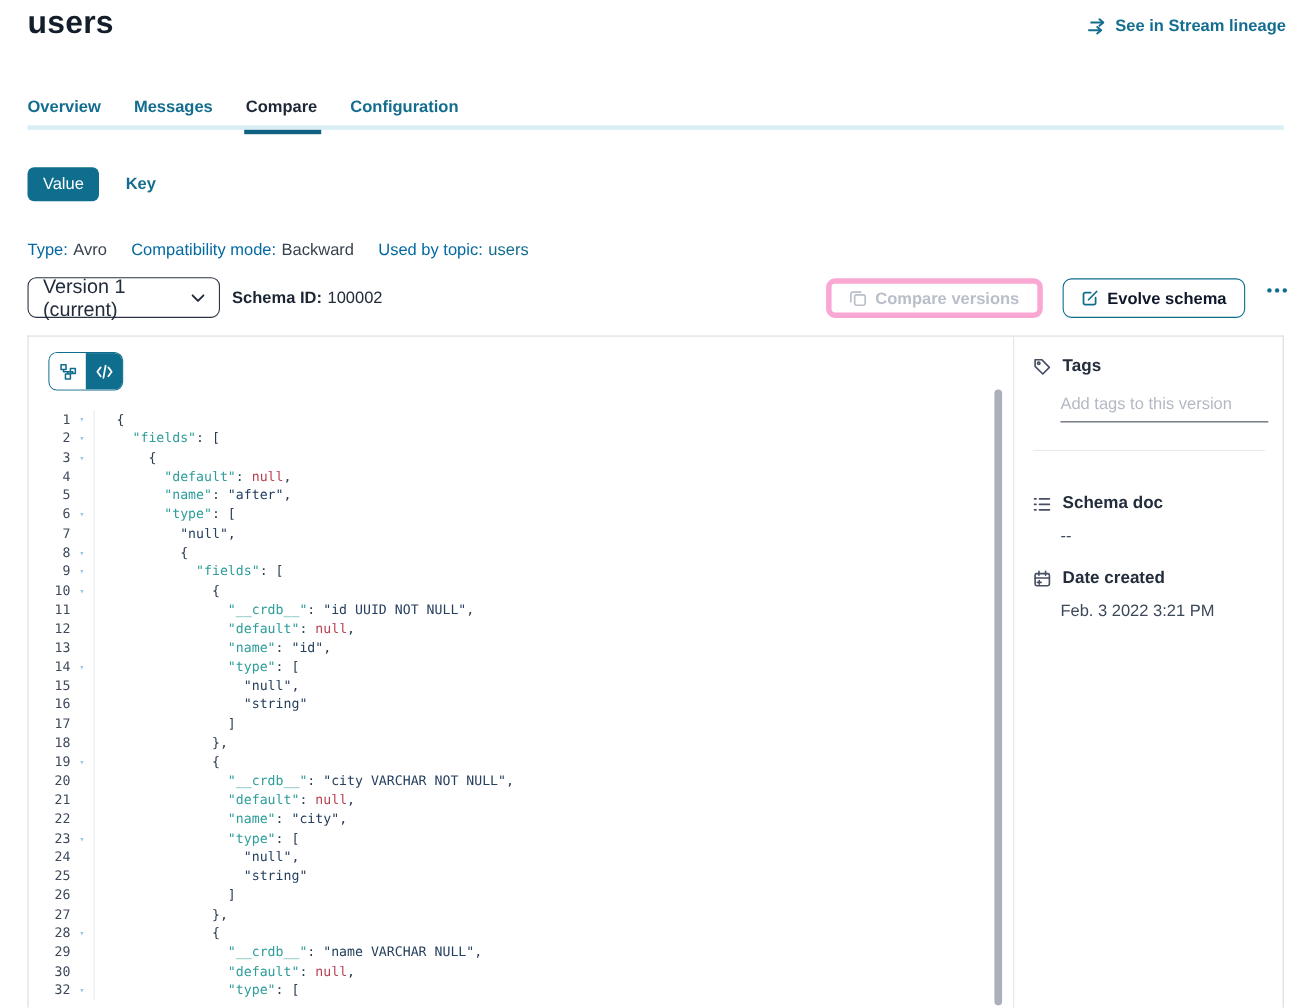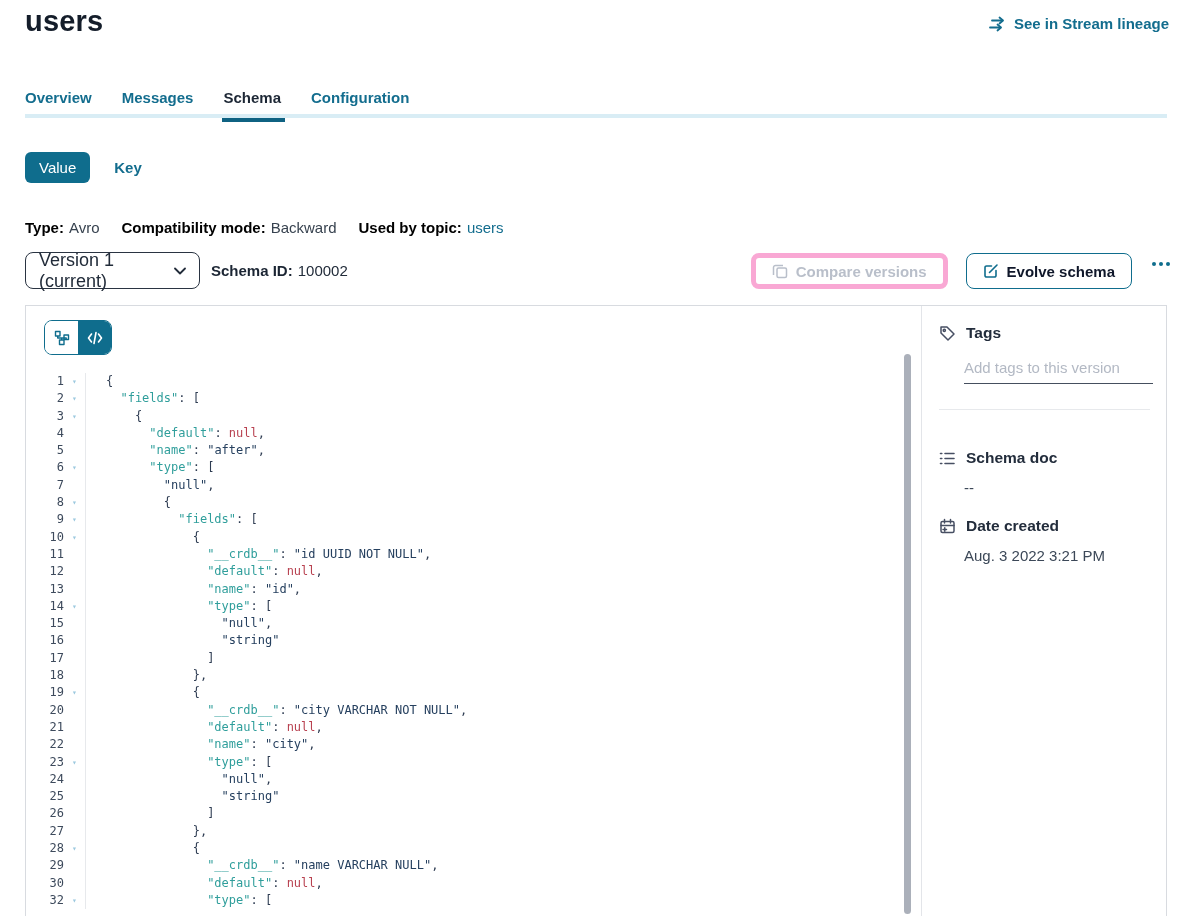--- a/index.html
+++ b/index.html
@@ -26,21 +26,21 @@
   .vk-active { background:#0f6d8d; color:#fff; font-size:15px; font-weight:500; border:none;
                border-radius:6px; padding:7px 14px; cursor:pointer;
                font-family:"Liberation Sans", sans-serif; }
   .vk-link { background:none; border:none; color:#136d8e; font-size:15px; font-weight:600;
              cursor:pointer; font-family:"Liberation Sans", sans-serif; }
 
   
   .meta-row { position:absolute; left:25px; top:219px; display:flex; gap:22px;
               font-size:15px; align-items:center; }
   .meta-item { display:flex; gap:5px; }
-  .meta-label { font-weight:700; color:#000000; }
+  .meta-label { font-weight:400; color:#0369a1; }
   .meta-value { color:#37424f; }
   .meta-link  { color:#136d8e; cursor:pointer; }
 
   
   .version-select { position:absolute; left:25px; top:252px; width:175px; height:37px;
                     border:1.5px solid #2a3442; border-radius:8px; display:flex;
                     align-items:center; justify-content:space-between; padding:0 13px;
                     font-size:18px; color:#222c3a; cursor:pointer; background:#fff; }
   .schema-id { position:absolute; left:211px; top:262px; font-size:15px; }
   .schema-id b { font-weight:700; color:#1b2533; margin-right:5px; }
@@ -111,21 +111,21 @@
         <path d="M1 11.5 H11.5"></path>
           <path d="M8.5 8.5 L12 11.5 L8.5 14.5"></path>
       </svg>
     </span>
     <span>See in Stream lineage</span>
   </a>
 
   <nav class="tabs">
     <span class="tab">Overview</span>
     <span class="tab">Messages</span>
-    <span class="tab active">Schema</span>
+    <span class="tab active">Compare</span>
     <span class="tab">Configuration</span>
   </nav>
 
   <div class="vk-row">
     <button class="vk-active">Value</button>
     <button class="vk-link">Key</button>
   </div>
 
   <div class="meta-row">
     <span class="meta-item">
@@ -402,19 +402,19 @@
         <div class="side-head">
           <span class="icon">
             <svg width="17" height="17" viewBox="0 0 17 17" fill="none" stroke="#474f63" stroke-width="1.5" stroke-linecap="round" stroke-linejoin="round">
               <rect x="2" y="3.5" width="13" height="11" rx="1.5"></rect>
               <path d="M5.5 1.5 V5 M11.5 1.5 V5 M2 7.5 H15"></path>
               <path d="M4 11.5 H7.5 M5.75 9.75 V13.25"></path>
             </svg>
           </span>
           <span>Date created</span>
         </div>
-        <div class="side-value">Aug. 3 2022 3:21 PM</div>
+        <div class="side-value">Feb. 3 2022 3:21 PM</div>
       </div>
 
     </aside>
   </section>
 
 </div>
 
 </body></html>

